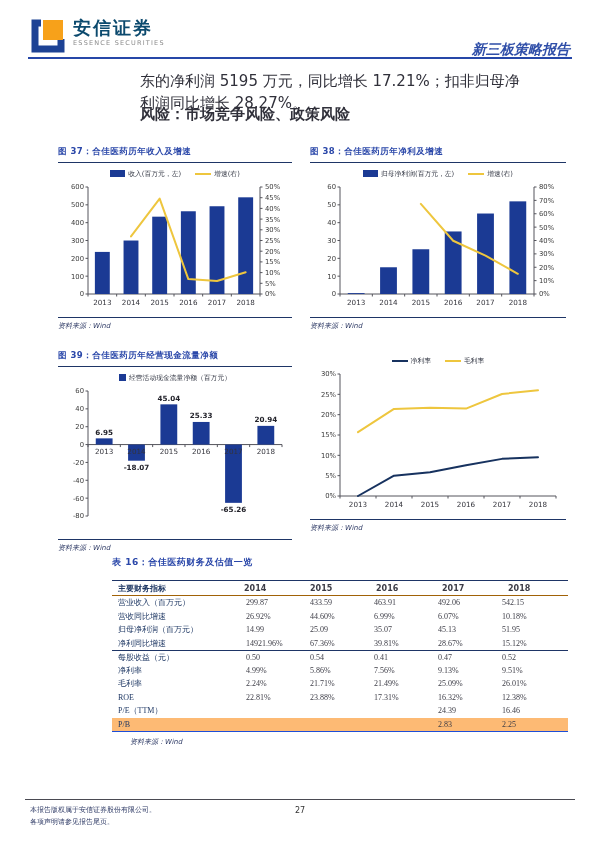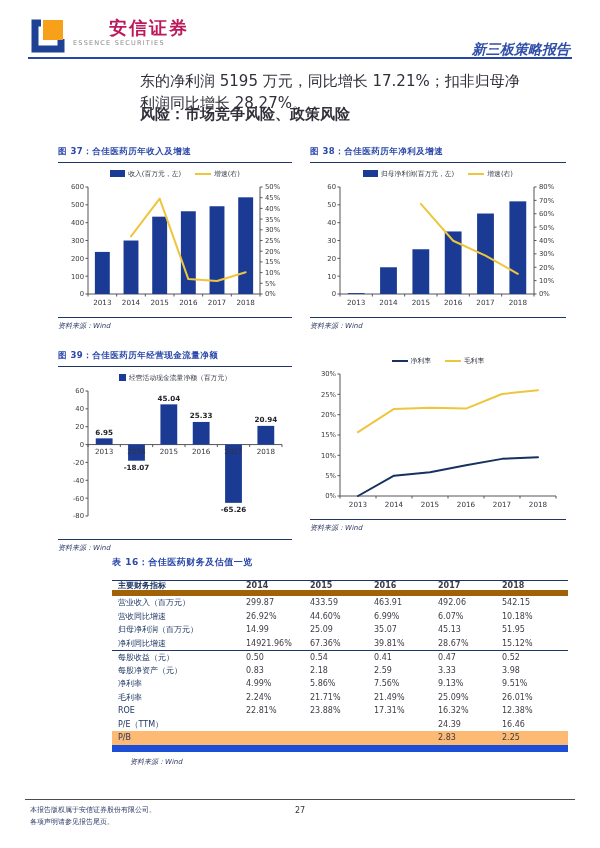--- a/index.html
+++ b/index.html
@@ -1,21 +1,21 @@
 <!DOCTYPE html>
 <html><head>
 <meta charset="utf-8">
 <style>
   * { margin:0; padding:0; box-sizing:border-box; }
   body { background:#e8e8e8; font-family:"DejaVu Sans","Liberation Sans",sans-serif; }
   .page { position:relative; width:600px; height:848px; background:#ffffff; margin:0 auto; overflow:hidden; }
 
   
   .brand { position:absolute; left:30px; top:18px; display:flex; align-items:flex-start; gap:7px; }
-  .brand-text-cn { font-size:18px; font-weight:bold; color:#be185d; letter-spacing:2px; line-height:1.1;margin-left:36px; }
+  .brand-text-cn { font-size:18px; font-weight:bold; color:#0c4a6e; letter-spacing:2px; line-height:1.1; }
   .brand-text-en { font-size:6.5px; color:#8a8a8a; letter-spacing:1.2px; margin-top:1px; }
   .report-type { position:absolute; right:30px; top:41px; font-size:14px; font-weight:bold; font-style:italic; color:#2f4ea8;margin-left:20px; }
   .header-rule { position:absolute; left:28px; right:28px; top:57px; height:2px; background:#2647a8; }
 
   
   .para { position:absolute; left:140px; top:71px; width:392px; font-size:15px; color:#30303a; line-height:1.45; }
   .risk-line { position:absolute; left:140px; top:105px; font-size:15px; font-weight:bold; color:#30303a; }
 
   
   .fig-panel { position:absolute; }
@@ -25,24 +25,24 @@
   .sw-bar { display:inline-block; width:15px; height:7px; }
   .sw-line { display:inline-block; width:16px; height:2px; }
   .sw-sq { display:inline-block; width:7px; height:7px; }
   .fig-src { border-top:1px solid #1e3566; margin-top:3px; padding-top:3px; font-size:7px; font-style:italic; color:#2f3b66; }
   svg text { font-family:"DejaVu Sans","Liberation Sans",sans-serif; }
 
   
   .fin-table { position:absolute; left:112px; top:556px; width:456px; }
   .tbl-title { font-size:9px; font-weight:bold; color:#2a47a9; padding-bottom:11px; border-bottom:1.5px solid #1e3566; letter-spacing:0.5px; }
   .tbl-row { display:flex; align-items:center; height:13.5px; font-size:8px; }
-  .tbl-row.hdr { font-weight:bold; color:#1f3864; border-bottom:6px solid #a16207; height:15px; }
+  .tbl-row.hdr { font-weight:bold; color:#1f3864; border-bottom:1px solid #a16207; height:15px;gap:6px; }
   .tbl-row.sep { border-top:0.8px solid #1e3566; }
   .tbl-row.hl { background:#fdba74; }
-  .tbl-body { border-bottom:7px solid #1d4ed8; }
+  .tbl-body { border-bottom:1px solid #1d4ed8;font-family:Liberation Serif, serif; }
   .tc-label { width:134px; padding-left:6px; color:#1f3864; }
   .tc-val { width:64px; color:#3c3c46; }
   .tbl-src { font-size:7px; font-style:italic; color:#2f3b66; margin:5px 0 0 18px; }
 
   
   .footer-rule { position:absolute; left:25px; right:25px; top:799px; height:1px; background:#4a4a52; }
   .footer-left { position:absolute; left:30px; top:805px; font-size:7px; color:#2f3b66; line-height:1.7; }
   .page-num { position:absolute; left:0; right:0; top:806px; text-align:center; font-size:8px; color:#333; }
 </style>
 </head>
@@ -364,28 +364,20 @@
         </div>
         <div class="tbl-row sep">
           <div class="tc-label">每股收益（元）</div>
           <div class="tc-val">0.50</div>
           <div class="tc-val">0.54</div>
           <div class="tc-val">0.41</div>
           <div class="tc-val">0.47</div>
           <div class="tc-val">0.52</div>
         </div>
         <div class="tbl-row">
-          <div class="tc-label">每股净资产（元）</div>
-          <div class="tc-val">0.83</div>
-          <div class="tc-val">2.18</div>
-          <div class="tc-val">2.59</div>
-          <div class="tc-val">3.33</div>
-          <div class="tc-val">3.98</div>
-        </div>
-        <div class="tbl-row">
           <div class="tc-label">净利率</div>
           <div class="tc-val">4.99%</div>
           <div class="tc-val">5.86%</div>
           <div class="tc-val">7.56%</div>
           <div class="tc-val">9.13%</div>
           <div class="tc-val">9.51%</div>
         </div>
         <div class="tbl-row">
           <div class="tc-label">毛利率</div>
           <div class="tc-val">2.24%</div>

